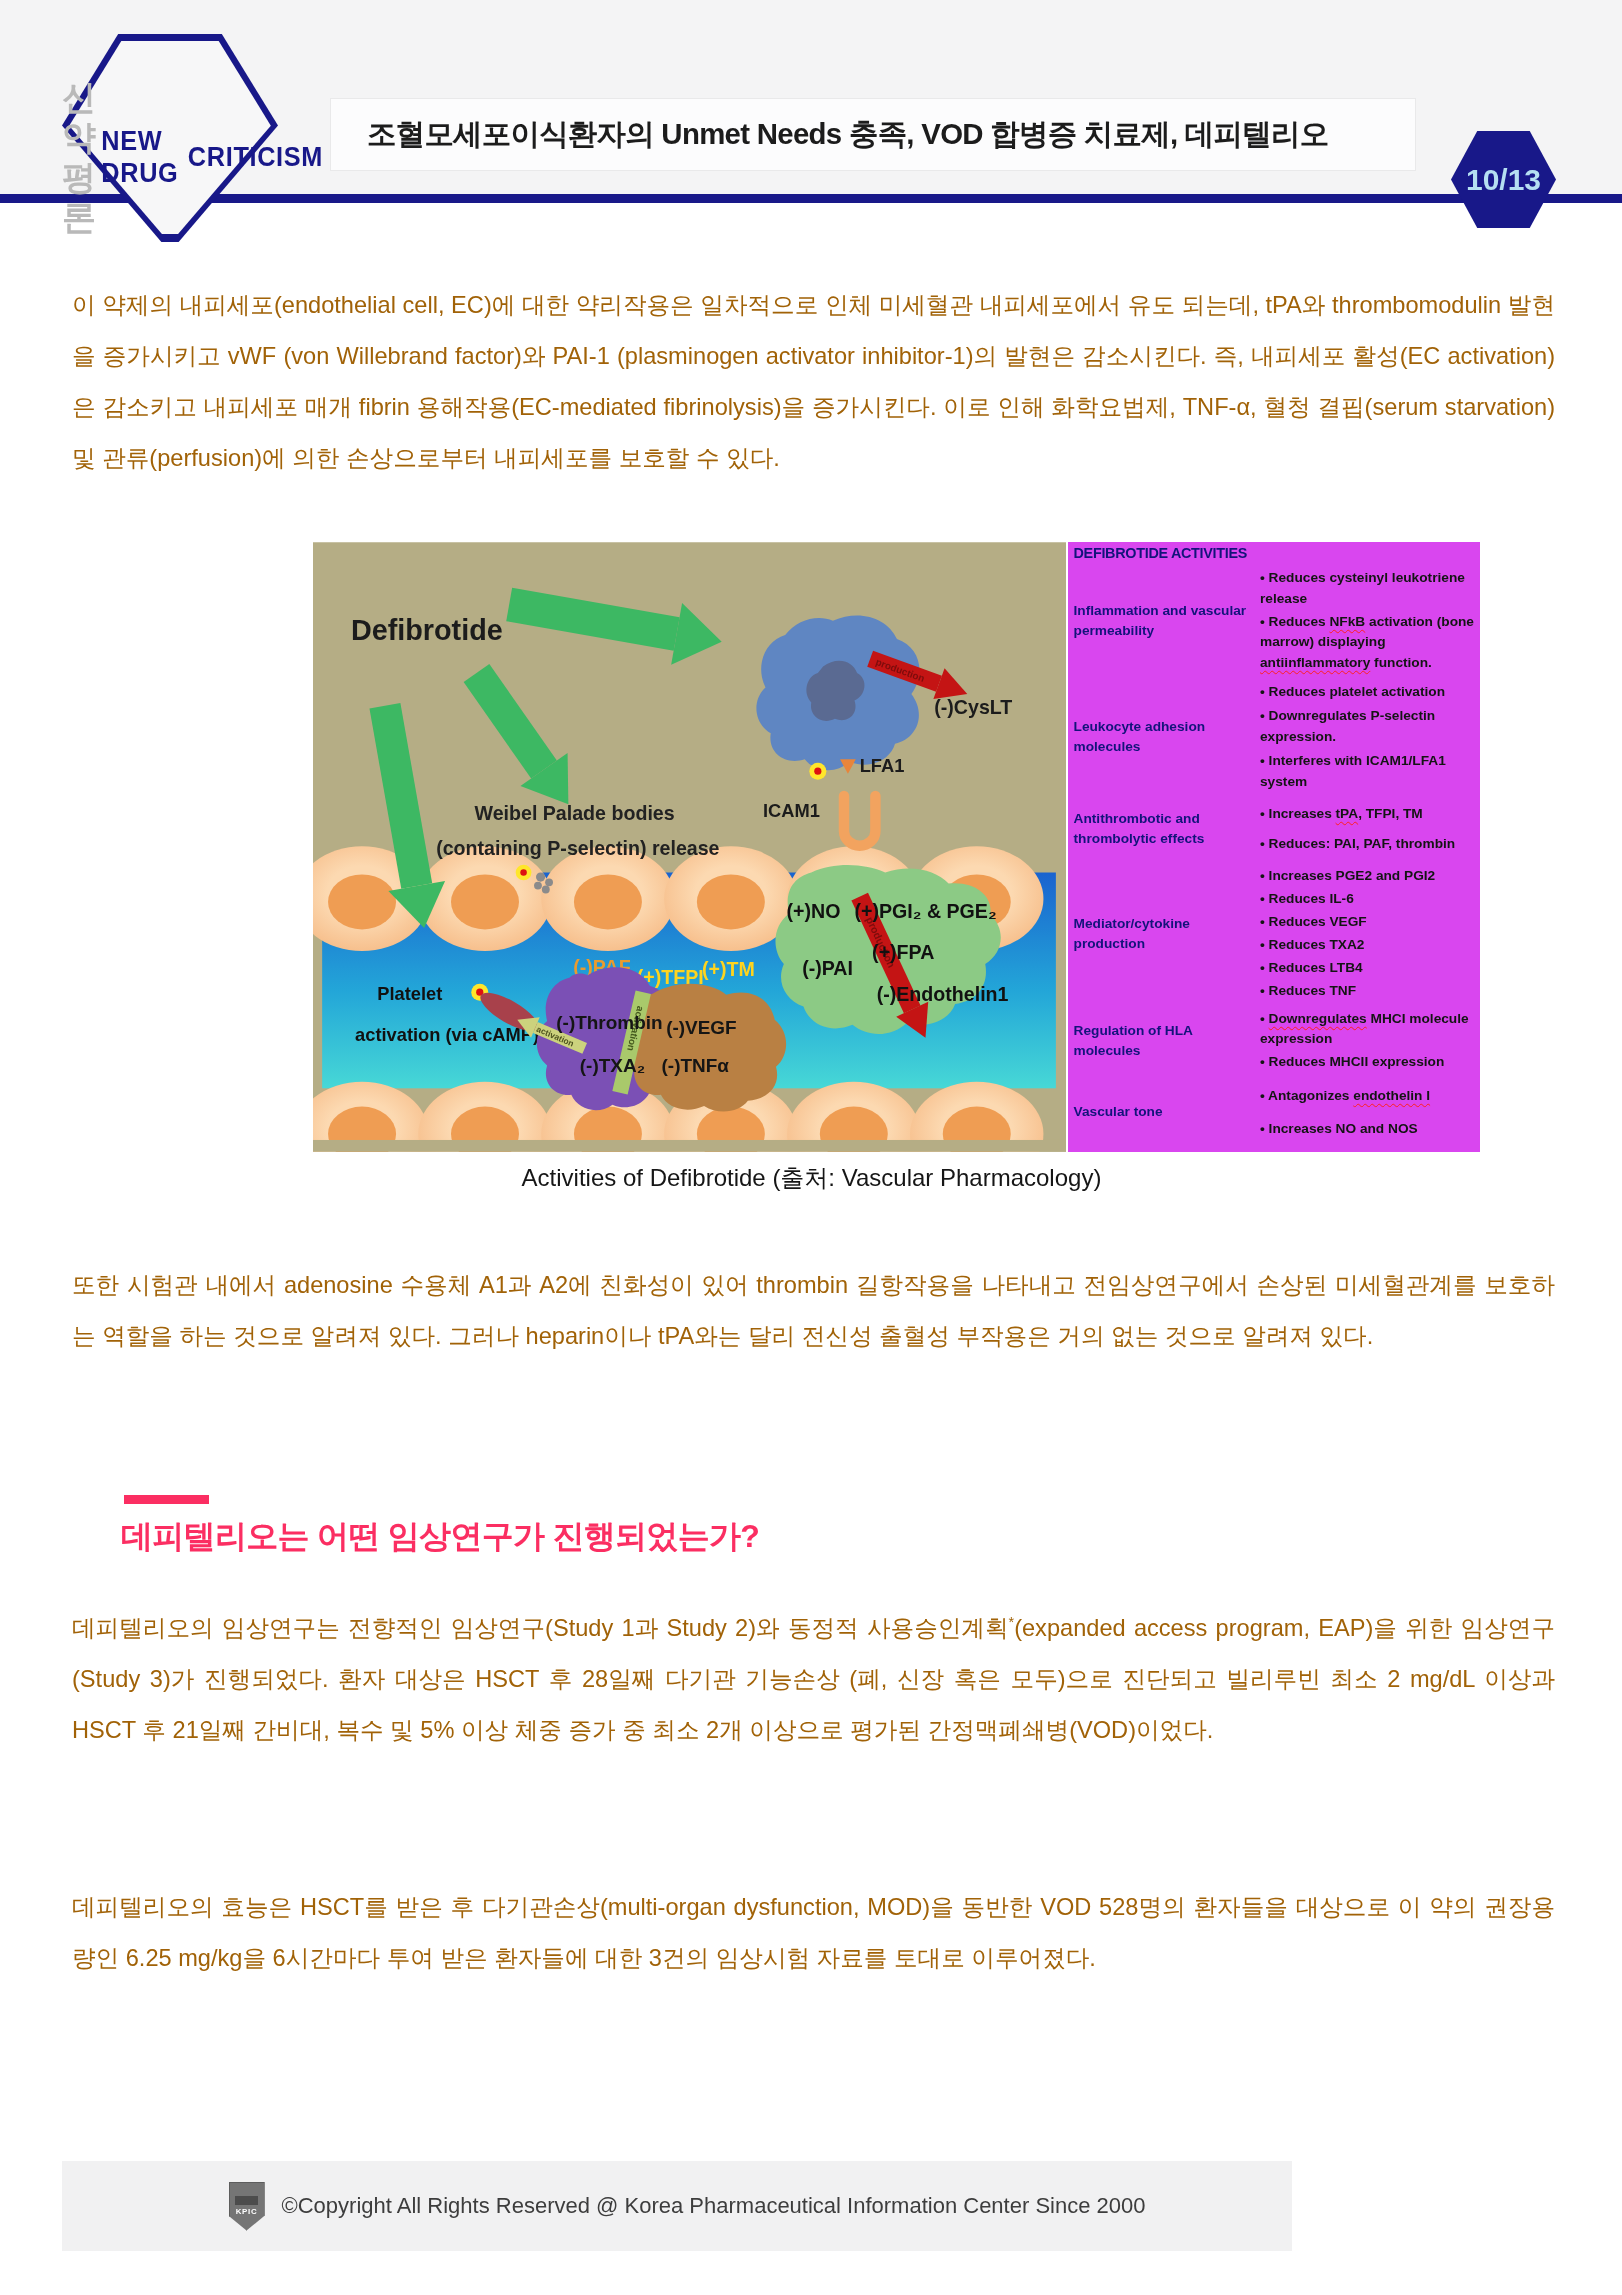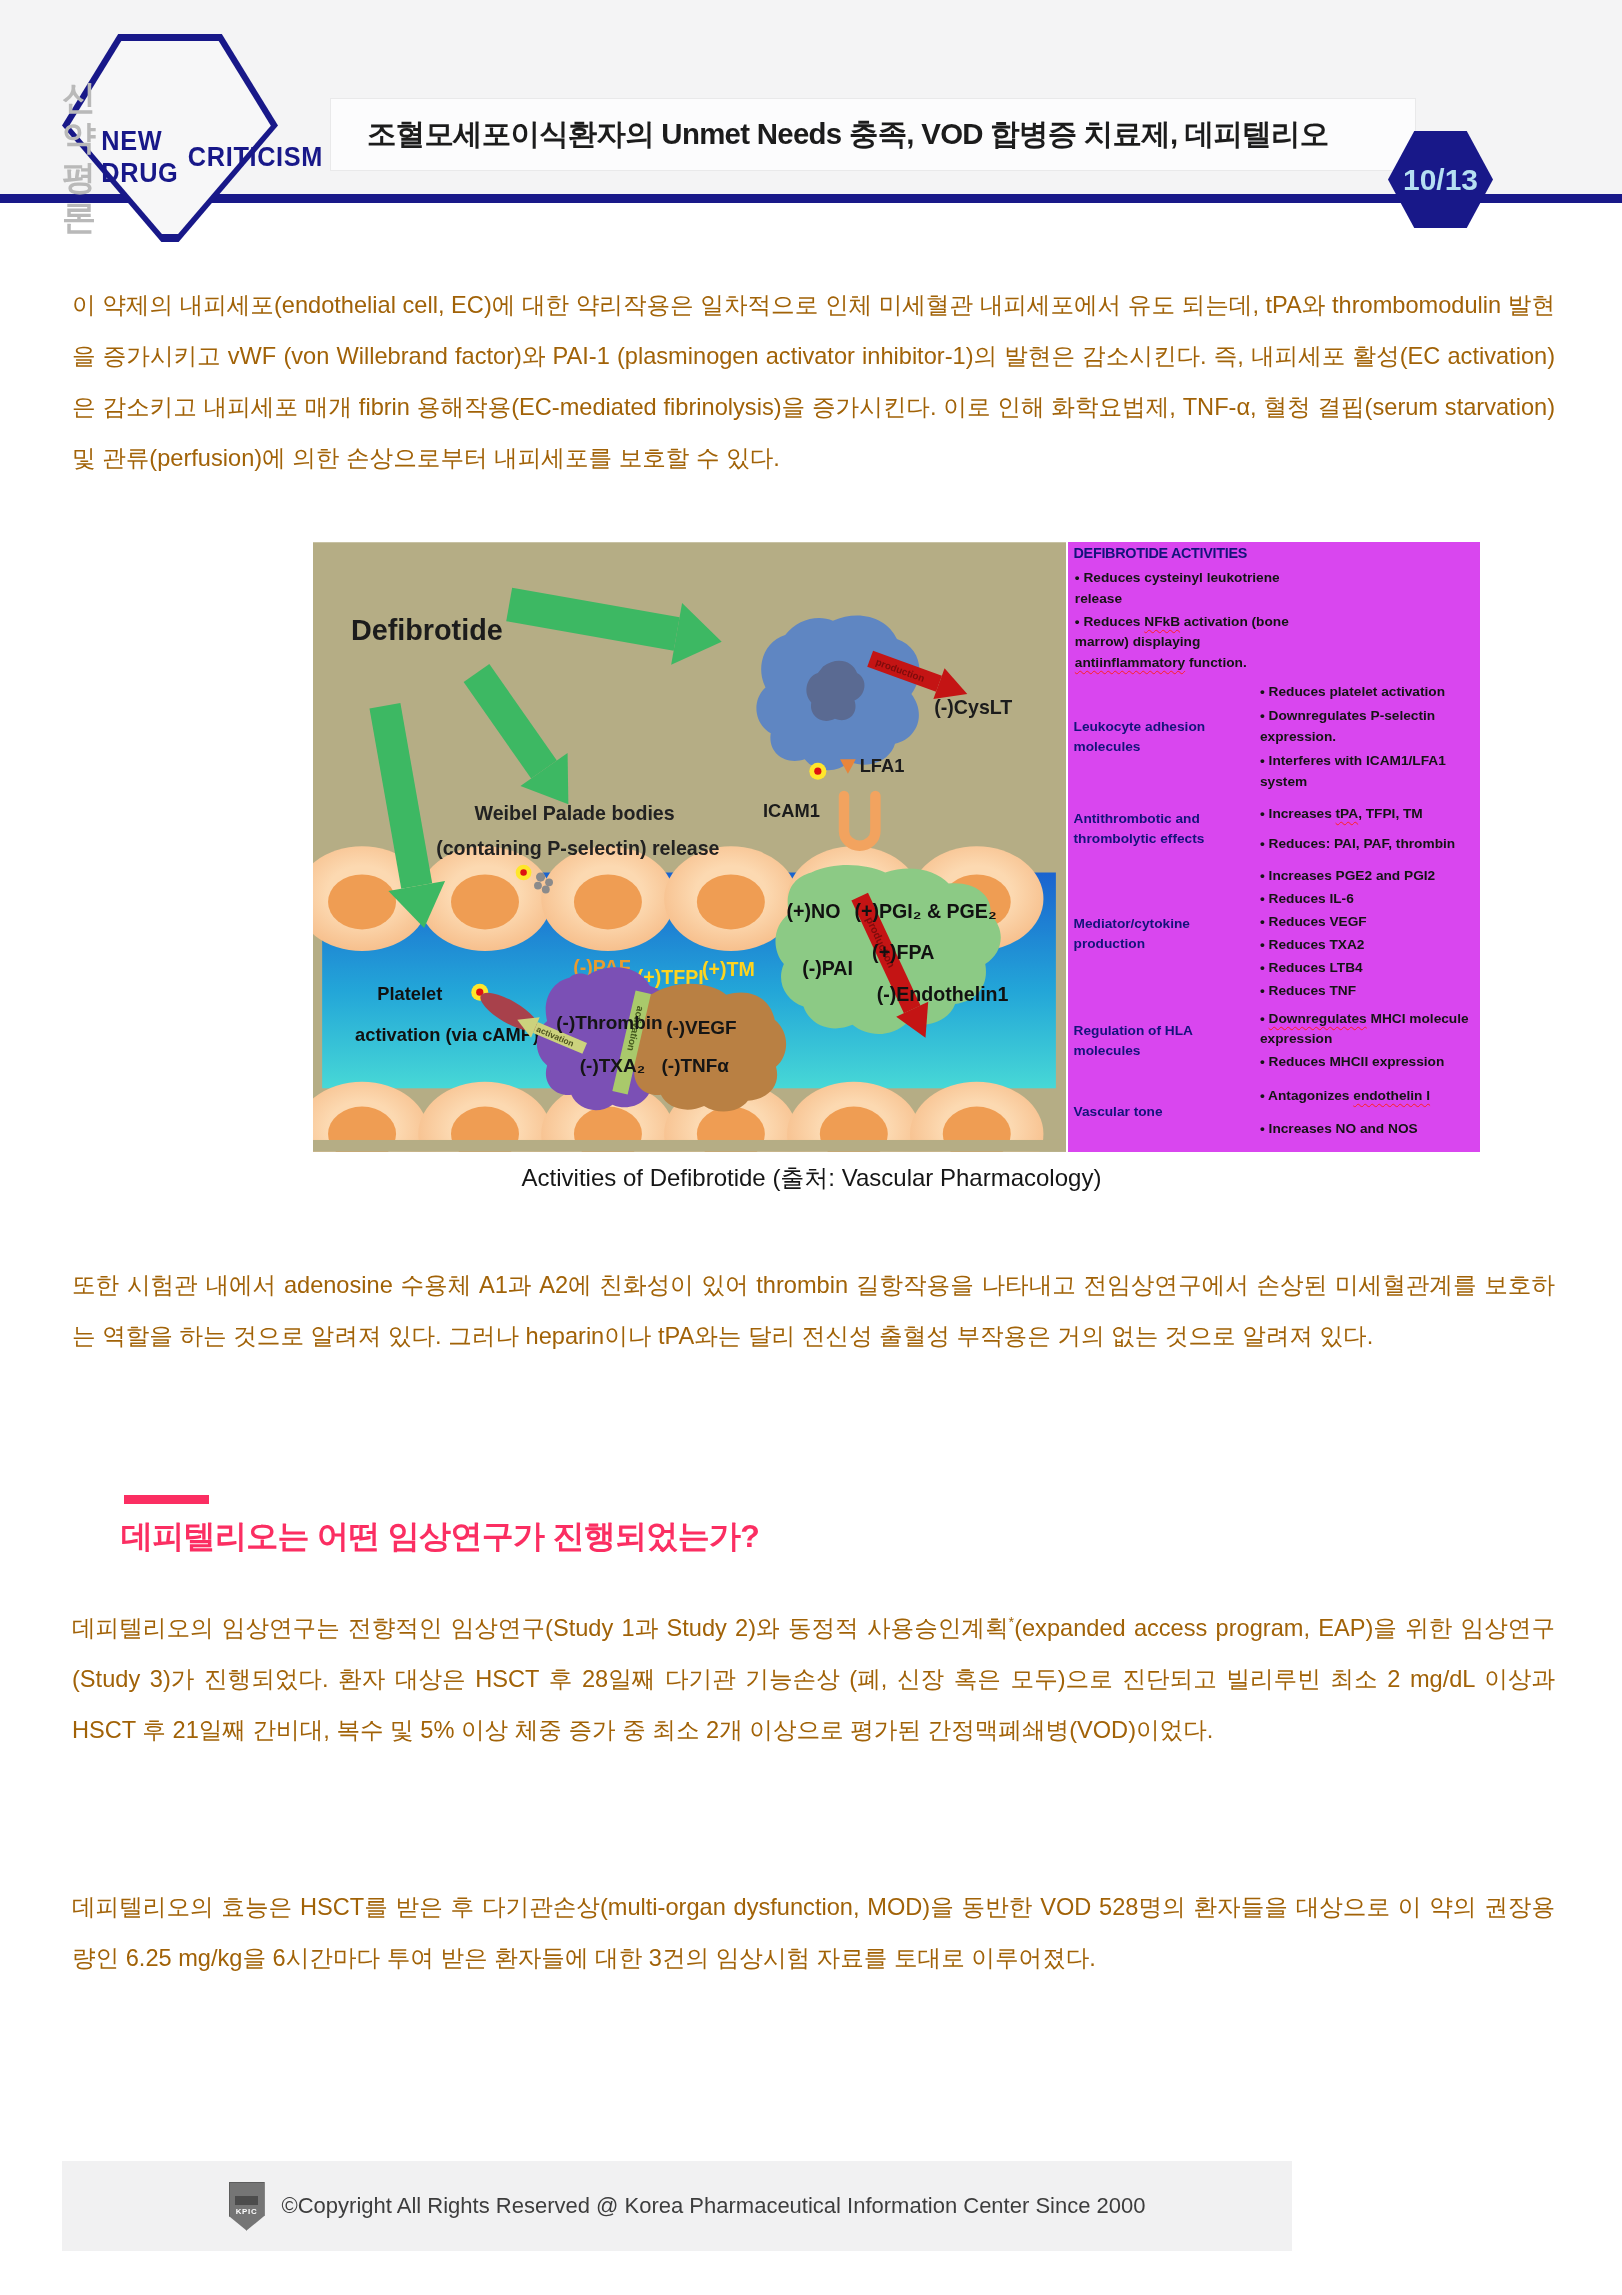--- a/index.html
+++ b/index.html
@@ -14,21 +14,21 @@
   .badge-inner{position:absolute;left:7.2px;top:6.5px;right:7.2px;bottom:7.9px;background:#f7f7f8;
      clip-path:polygon(26% 0,74% 0,100% 44%,54% 100%,46% 100%,0 44%);}
   .badge-text{position:absolute;inset:0;display:flex;flex-direction:row;align-items:center;
      justify-content:flex-start;padding-top:38px;line-height:1.18;z-index:2;}
   .badge-ko{font-size:34px;font-weight:bold;color:#b9b9b9;letter-spacing:2px;}
   .badge-en{font-size:27.5px;font-weight:bold;color:#181889;letter-spacing:0.7px;
      transform:scaleX(.92);}
   .title-box{position:absolute;left:330px;top:98px;width:1086px;height:73px;background:#fcfcfd;
      border:1.3px solid #e9e9ea;display:flex;align-items:center;padding-left:36px;box-sizing:border-box;}
   .page-title{font-size:29.4px;font-weight:600;color:#1c1c1c;letter-spacing:-0.7px;}
-  .page-hex{position:absolute;left:1388px;top:131px;width:105px;height:97px;background:#181889;
+  .page-hex{position:absolute;left:1451px;top:131px;width:105px;height:97px;background:#181889;
      clip-path:polygon(25% 0,75% 0,100% 50%,75% 100%,25% 100%,0 50%);z-index:6;
      display:flex;align-items:center;justify-content:center;}
   .page-num{font-size:30px;font-weight:bold;color:#b5dff2;}
   
   .para{position:absolute;left:72px;width:1483px;font-size:23.6px;line-height:51px;
      text-align:justify;color:#a16207;}
   .para sup{font-size:14.4px;}
   .section-bar{position:absolute;left:124px;top:1495px;width:85px;height:8.5px;background:#fb2e62;}
   .section-heading{position:absolute;left:121px;top:1515px;font-size:32px;font-weight:bold;
      color:#fb2e62;letter-spacing:-0.7px;}
@@ -221,20 +221,21 @@
       <text x="828" y="575" font-size="30" fill="#111">(+)PGI₂ &amp; PGE₂</text>
       <text x="855" y="637" font-size="30" fill="#111">(+)FPA</text>
       <text x="748" y="662" font-size="30" fill="#111">(-)PAI</text>
       <text x="862" y="702" font-size="30" fill="#111">(-)Endothelin1</text>
     </svg>
 
     <div class="ytable">
       <div class="yt-title">DEFIBROTIDE ACTIVITIES</div>
 
       <div class="yt-row" style="flex:19">
+        <div class="yt-cat">Inflammation and vascular permeability</div>
         <div class="yt-items">
           <div class="yt-item"><span>• Reduces cysteinyl leukotriene release</span></div>
           <div class="yt-item"><span>• Reduces </span><span class="sq">NFkB</span><span> activation (bone marrow) displaying </span><span class="sq">antiinflammatory</span><span> function.</span></div>
         </div>
       </div>
 
       <div class="yt-row" style="flex:20">
         <div class="yt-cat">Leukocyte adhesion molecules</div>
         <div class="yt-items">
           <div class="yt-item"><span>• Reduces platelet activation</span></div>

